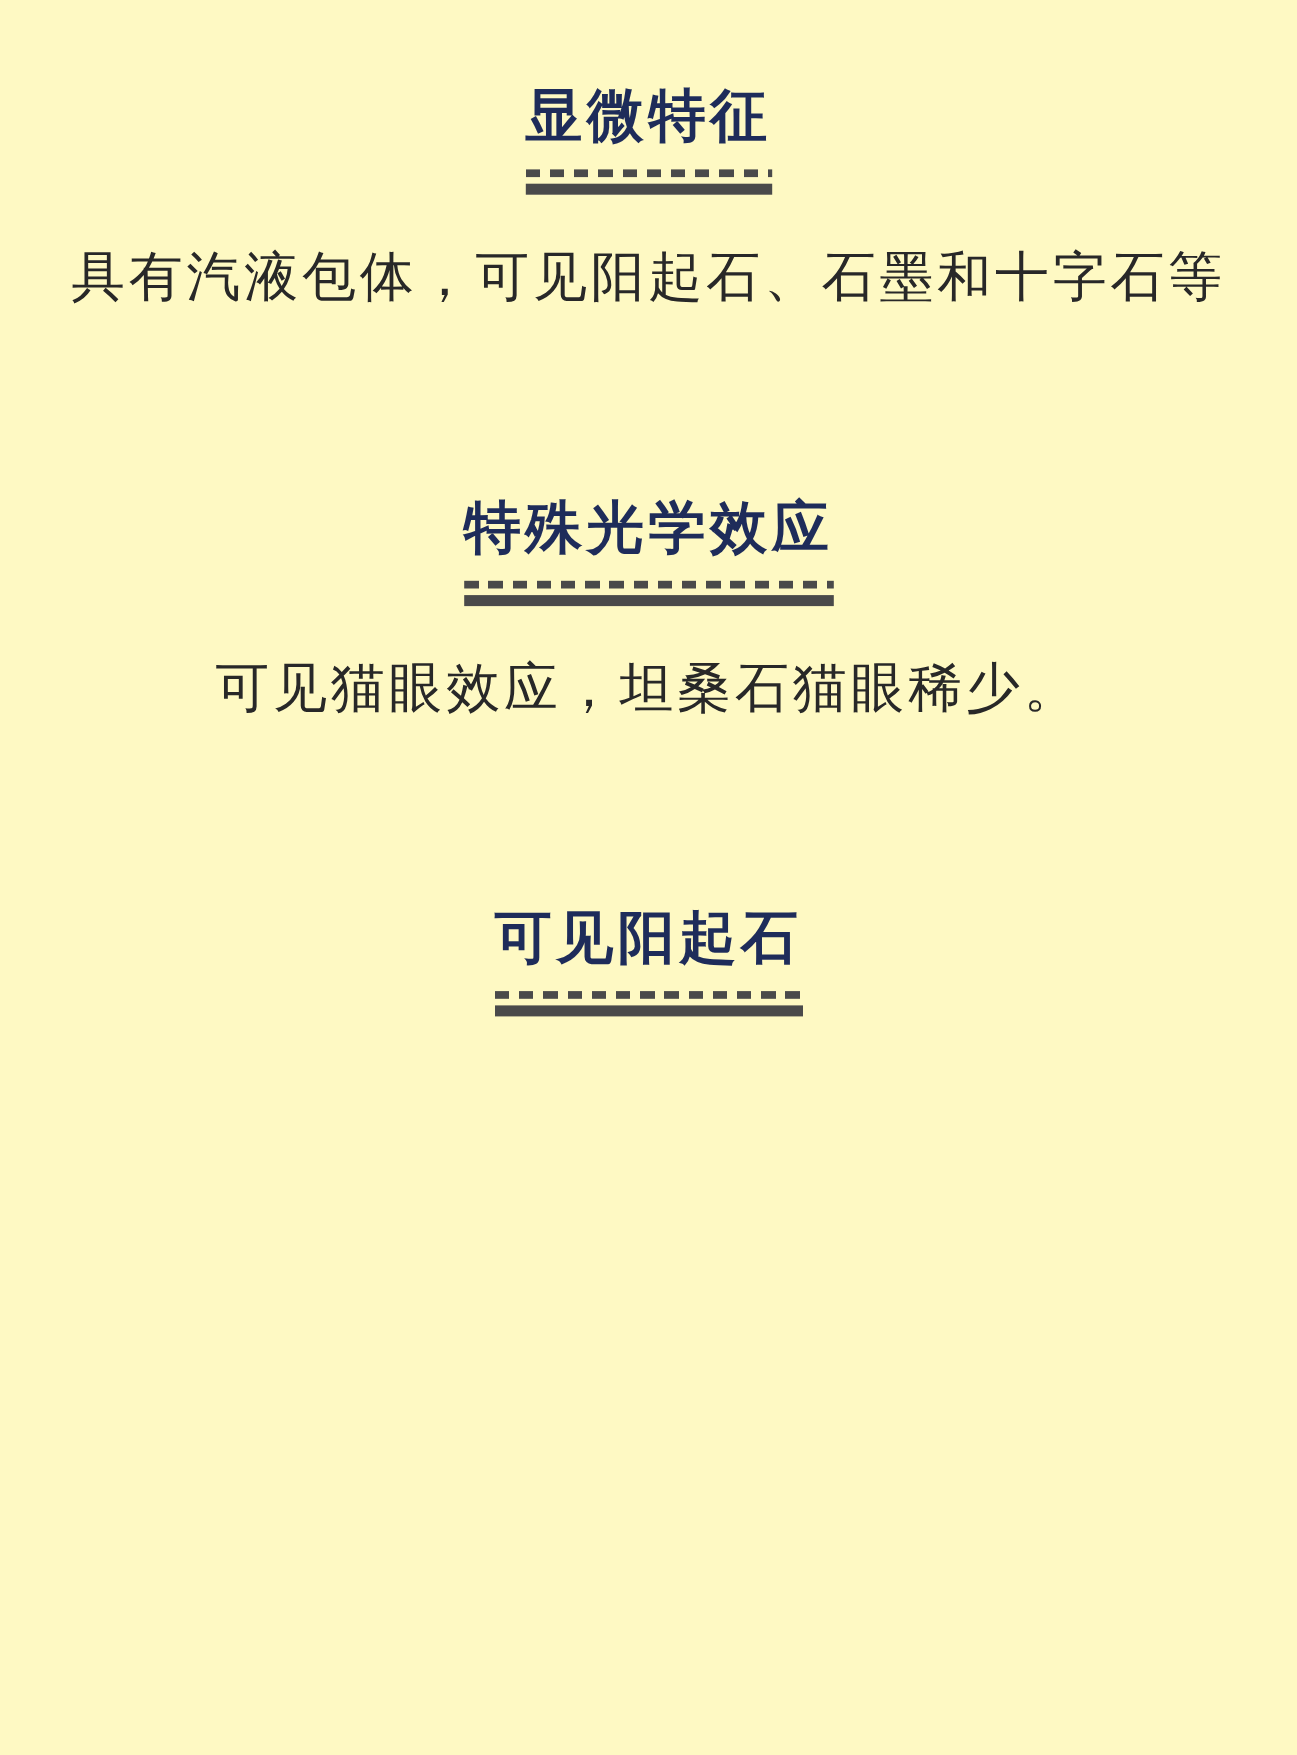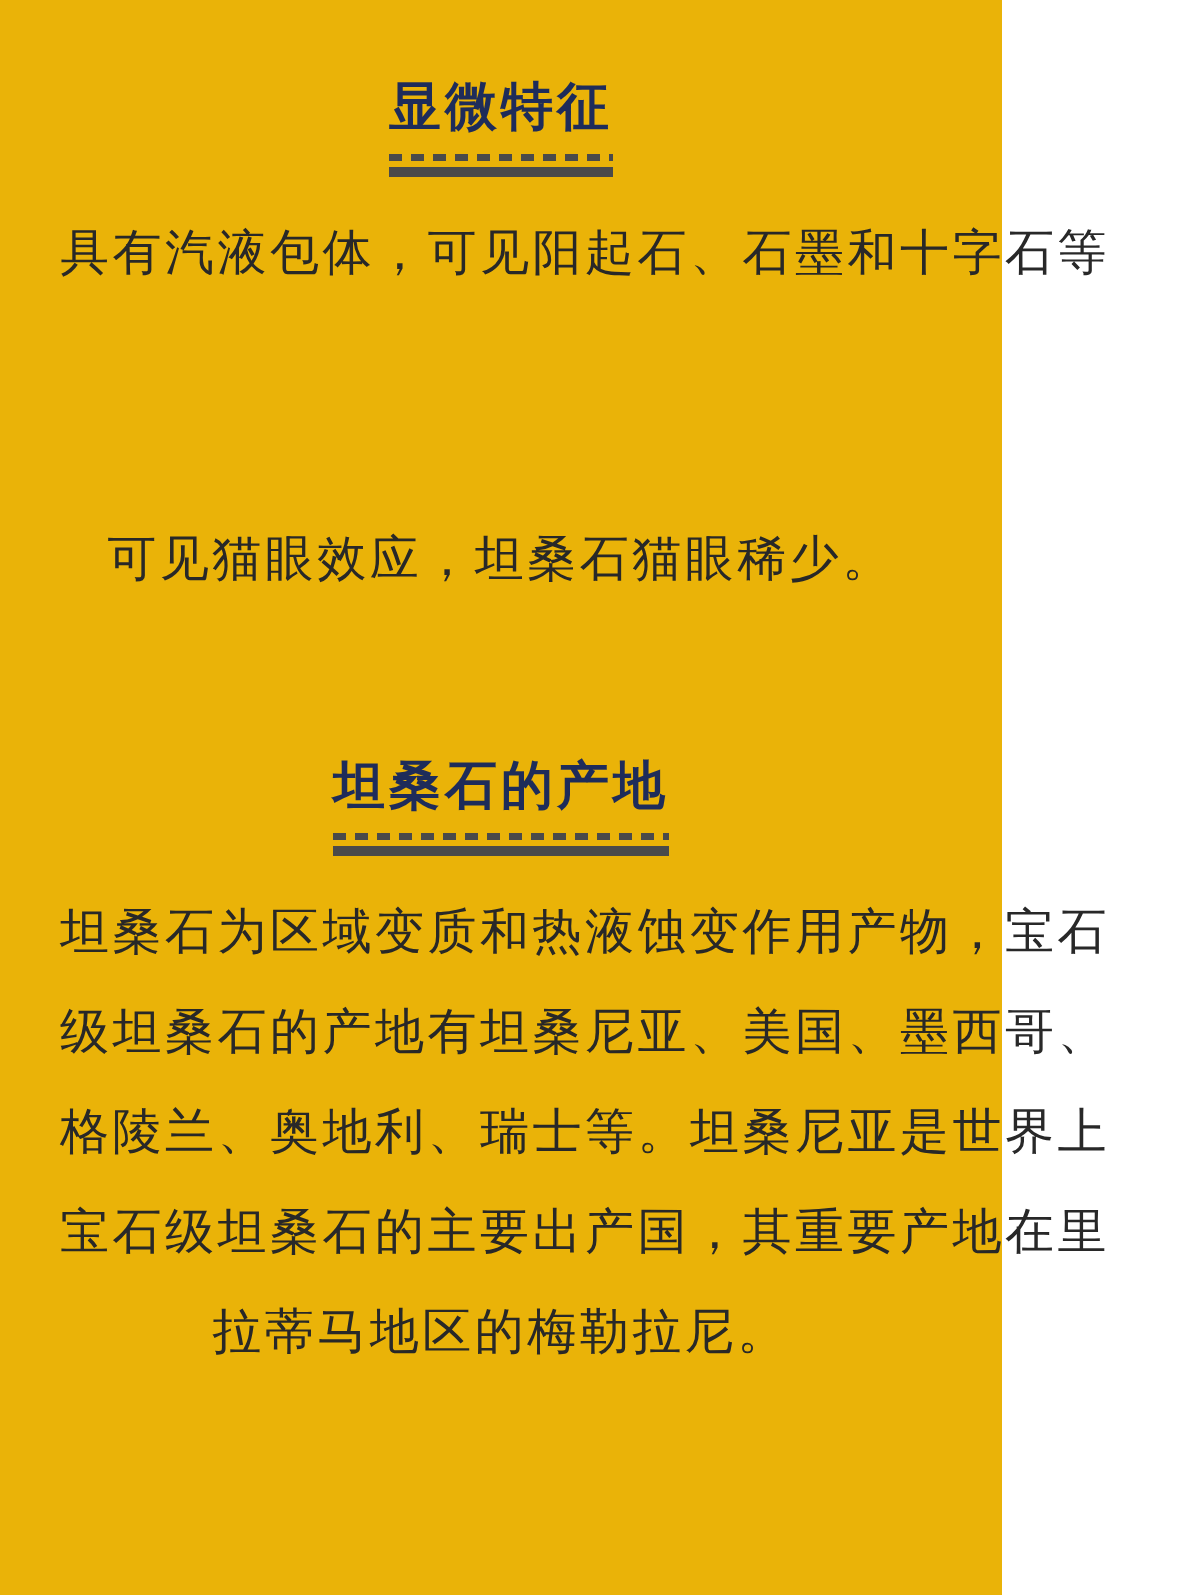--- a/index.html
+++ b/index.html
@@ -4,24 +4,24 @@
 <style>
   * { margin: 0; padding: 0; box-sizing: border-box; }
   html, body { background: #ffffff; }
   body {
     width: 1179px;
     min-height: 1595px;
     font-family: "Liberation Sans", "DejaVu Sans", sans-serif;
     overflow: hidden;
   }
   .page {
-    width: 1002px;
+    width: 1179px;
     min-height: 1595px;
     padding: 0 60px;
-    background: #eab308;
+    background: #fef9c3;
   }
   .section { text-align: center; }
   .section-1 { padding-top: 70px; }
   .section-2 { margin-top: 142px; }
   .section-3 { margin-top: 141px; }
   .heading-block {
     display: inline-block;
     text-align: center;
   }
   .section-title {
@@ -70,40 +70,34 @@
         <div class="solid-row"></div>
       </div>
     </div>
     <div class="paragraph">
       <span class="text-line">具有汽液包体，可见阳起石、石墨和十字石等</span>
     </div>
   </section>
 
   <section class="section section-2">
     <div class="heading-block">
+      <h2 class="section-title">特殊光学效应</h2>
       <div class="title-underline">
         <div class="dash-row"></div>
         <div class="solid-row"></div>
       </div>
     </div>
     <div class="paragraph">
       <span class="text-line">可见猫眼效应，坦桑石猫眼稀少。</span>
     </div>
   </section>
 
   <section class="section section-3">
     <div class="heading-block">
-      <h2 class="section-title">坦桑石的产地</h2>
+      <h2 class="section-title">可见阳起石</h2>
       <div class="title-underline">
         <div class="dash-row"></div>
         <div class="solid-row"></div>
       </div>
-    </div>
-    <div class="paragraph">
-      <span class="text-line">坦桑石为区域变质和热液蚀变作用产物，宝石</span>
-      <span class="text-line">级坦桑石的产地有坦桑尼亚、美国、墨西哥、</span>
-      <span class="text-line">格陵兰、奥地利、瑞士等。坦桑尼亚是世界上</span>
-      <span class="text-line">宝石级坦桑石的主要出产国，其重要产地在里</span>
-      <span class="text-line">拉蒂马地区的梅勒拉尼。</span>
     </div>
   </section>
 
 </div>
 
 </body></html>

